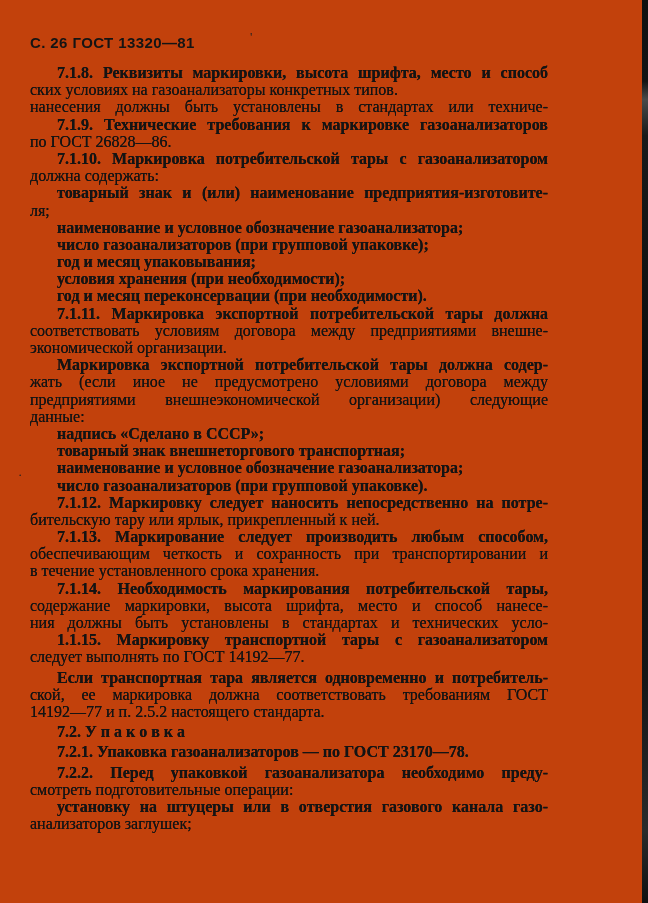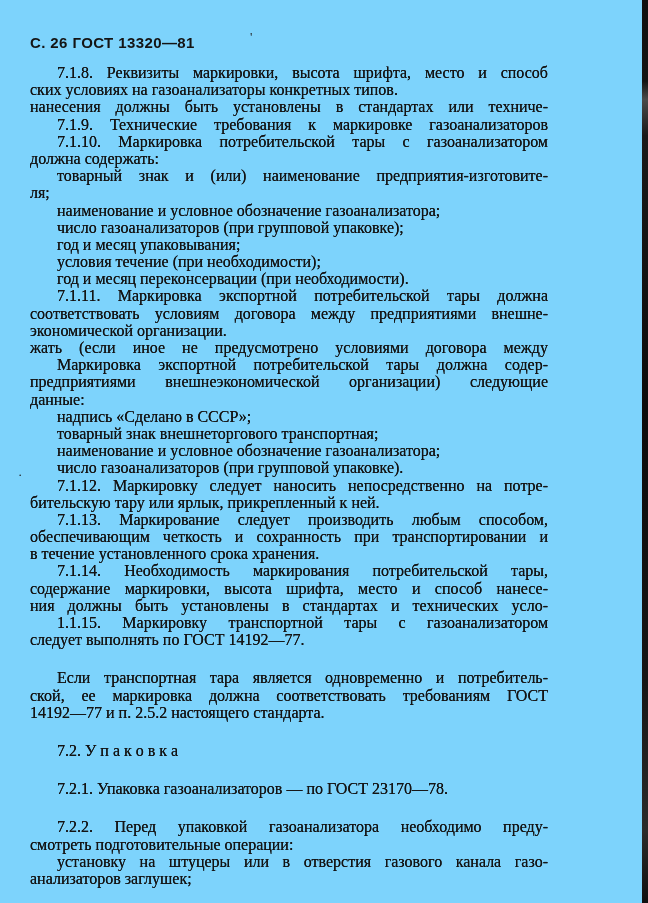--- a/index.html
+++ b/index.html
@@ -11,21 +11,21 @@
     width: 648px;
     height: 903px;
     position: relative;
     overflow: hidden;
     font-family: "Liberation Serif", serif;
     color: #121212;
   }
   .page {
     position: absolute;
     inset: 0;
-    background: #7dd3fc;
+    background: #c2410c;
   }
   
   .scan-bar {
     position: absolute;
     top: 0;
     right: 0;
     width: 6px;
     height: 903px;
     background: linear-gradient(180deg,
       #101010 0%, #141414 9%,
@@ -54,22 +54,22 @@
     font-size: 16px;
     line-height: 17.2px;
     height: 17.2px;
     text-align: justify;
     white-space: normal;
     color: #141414;
     text-shadow: 0 0 0.4px currentColor; 
   }
   .jf  { text-align-last: justify; }     
   .end { text-align-last: left; }        
-  .ind { text-indent: 27px; }            
-  .gap { margin-top: 21px; }              
+  .ind { text-indent: 27px; font-weight: bold; }            
+  .gap { margin-top: 3px; }              
   .spaced-heading { }
   
   .speck {
     position: absolute;
     font-size: 13px;
     color: #222;
     line-height: 1;
   }
   .speck-tick { left: 250px; top: 30px; }
   .speck-dot  { left: 18px;  top: 468px; }
@@ -82,34 +82,35 @@
   <div class="running-head">С. 26 ГОСТ 13320—81</div>
 
   <span class="speck speck-tick">'</span>
   <span class="speck speck-dot">·</span>
 
   <div class="body-text">
     <div class="ln jf ind">7.1.8. Реквизиты маркировки, высота шрифта, место и способ</div>
     <div class="ln end">ских условиях на газоанализаторы конкретных типов.</div>
     <div class="ln jf">нанесения должны быть установлены в стандартах или техниче-</div>
     <div class="ln jf ind">7.1.9. Технические требования к маркировке газоанализаторов</div>
+    <div class="ln end">по ГОСТ 26828—86.</div>
     <div class="ln jf ind">7.1.10. Маркировка потребительской тары с газоанализатором</div>
     <div class="ln end">должна содержать:</div>
     <div class="ln jf ind">товарный знак и (или) наименование предприятия-изготовите-</div>
     <div class="ln end">ля;</div>
     <div class="ln end ind">наименование и условное обозначение газоанализатора;</div>
     <div class="ln end ind">число газоанализаторов (при групповой упаковке);</div>
     <div class="ln end ind">год и месяц упаковывания;</div>
-    <div class="ln end ind">условия течение (при необходимости);</div>
+    <div class="ln end ind">условия хранения (при необходимости);</div>
     <div class="ln end ind">год и месяц переконсервации (при необходимости).</div>
     <div class="ln jf ind">7.1.11. Маркировка экспортной потребительской тары должна</div>
     <div class="ln jf">соответствовать условиям договора между предприятиями внешне-</div>
     <div class="ln end">экономической организации.</div>
+    <div class="ln jf ind">Маркировка экспортной потребительской тары должна содер-</div>
     <div class="ln jf">жать (если иное не предусмотрено условиями договора между</div>
-    <div class="ln jf ind">Маркировка экспортной потребительской тары должна содер-</div>
     <div class="ln jf">предприятиями внешнеэкономической организации) следующие</div>
     <div class="ln end">данные:</div>
     <div class="ln end ind">надпись «Сделано в СССР»;</div>
     <div class="ln end ind">товарный знак внешнеторгового транспортная;</div>
     <div class="ln end ind">наименование и условное обозначение газоанализатора;</div>
     <div class="ln end ind">число газоанализаторов (при групповой упаковке).</div>
     <div class="ln jf ind">7.1.12. Маркировку следует наносить непосредственно на потре-</div>
     <div class="ln end">бительскую тару или ярлык, прикрепленный к ней.</div>
     <div class="ln jf ind">7.1.13. Маркирование следует производить любым способом,</div>
     <div class="ln jf">обеспечивающим четкость и сохранность при транспортировании и</div>

